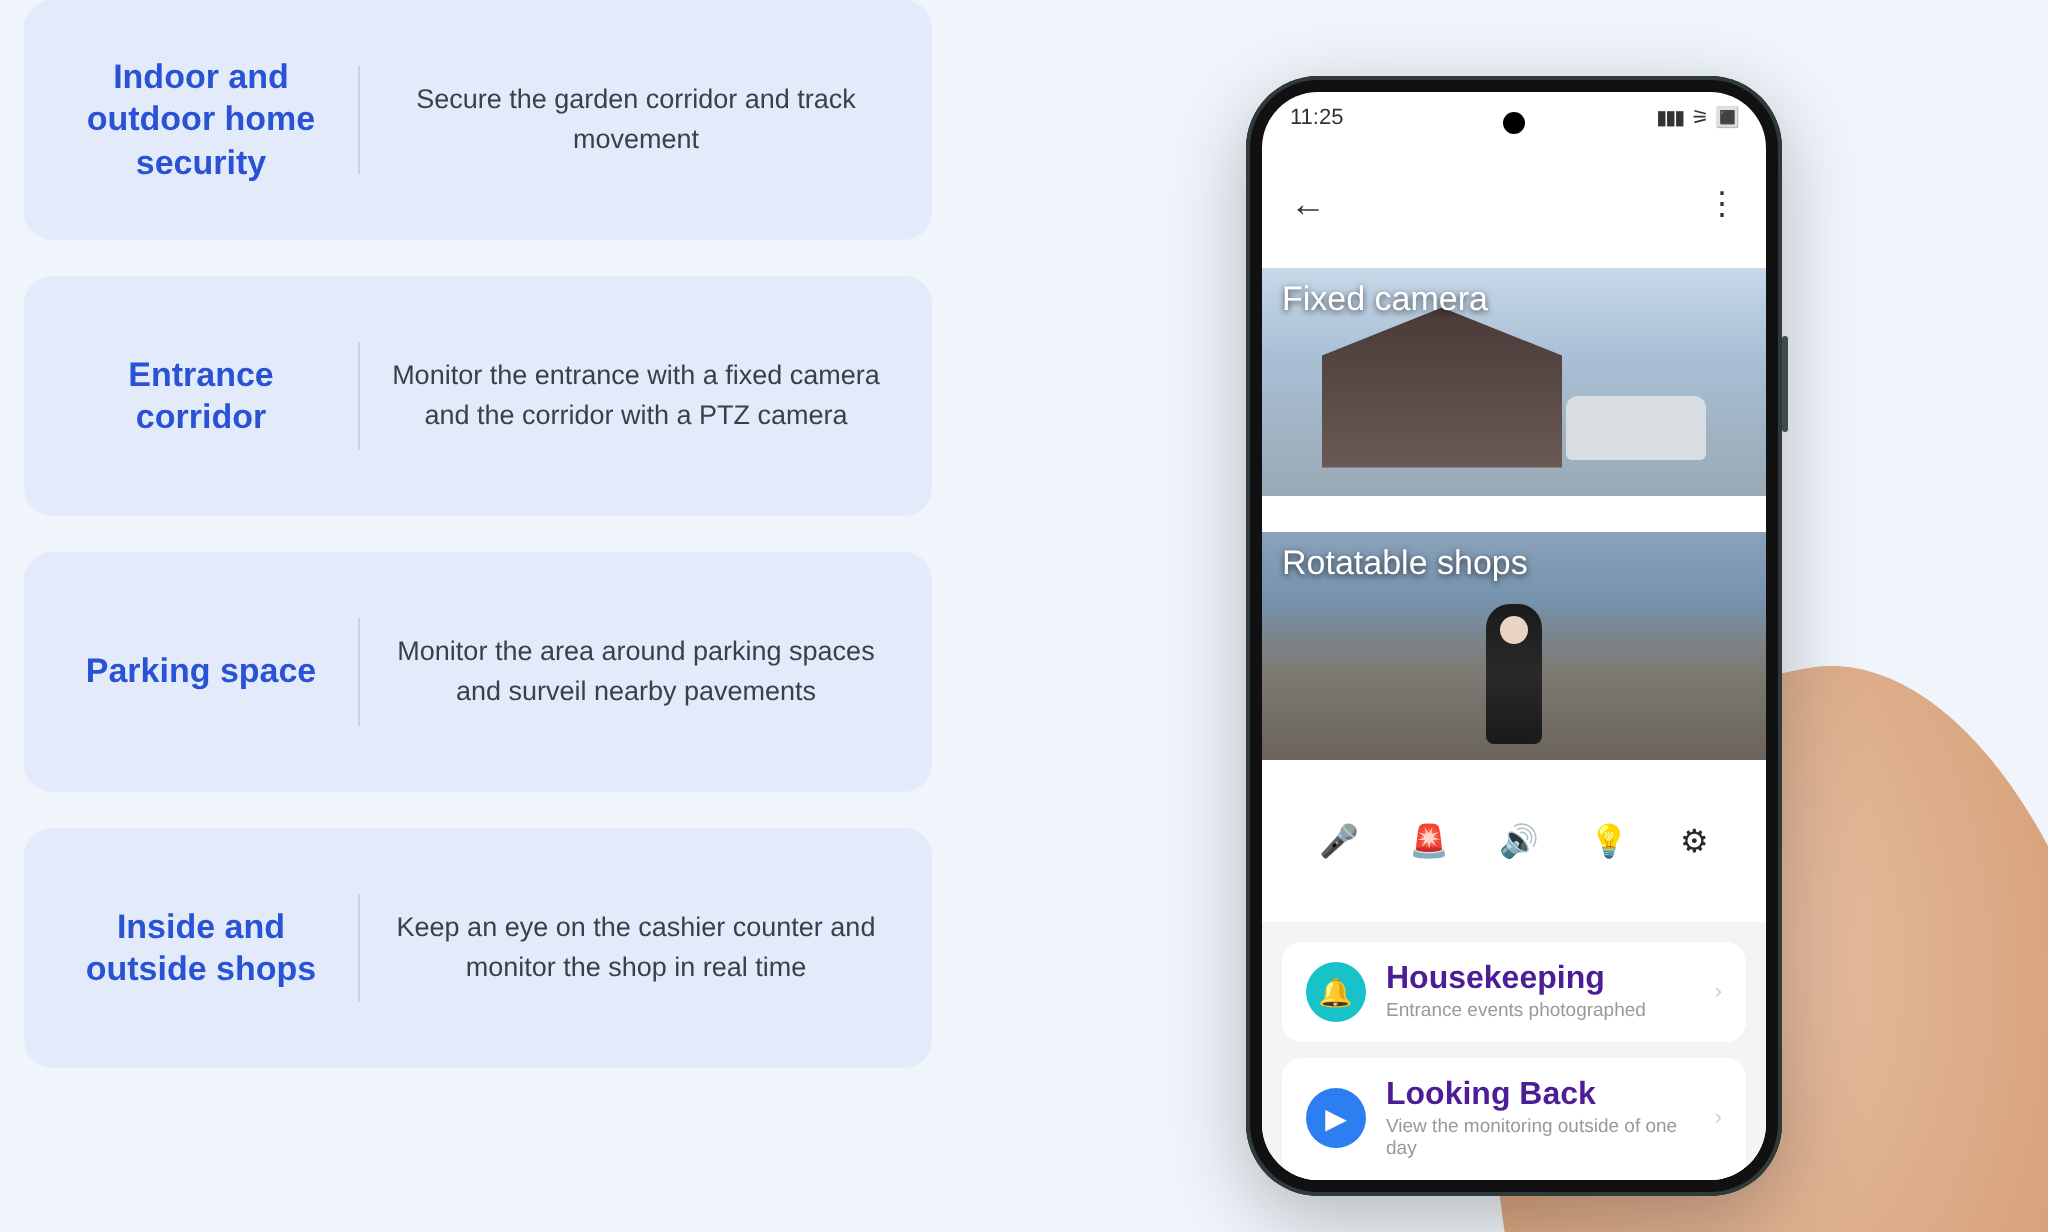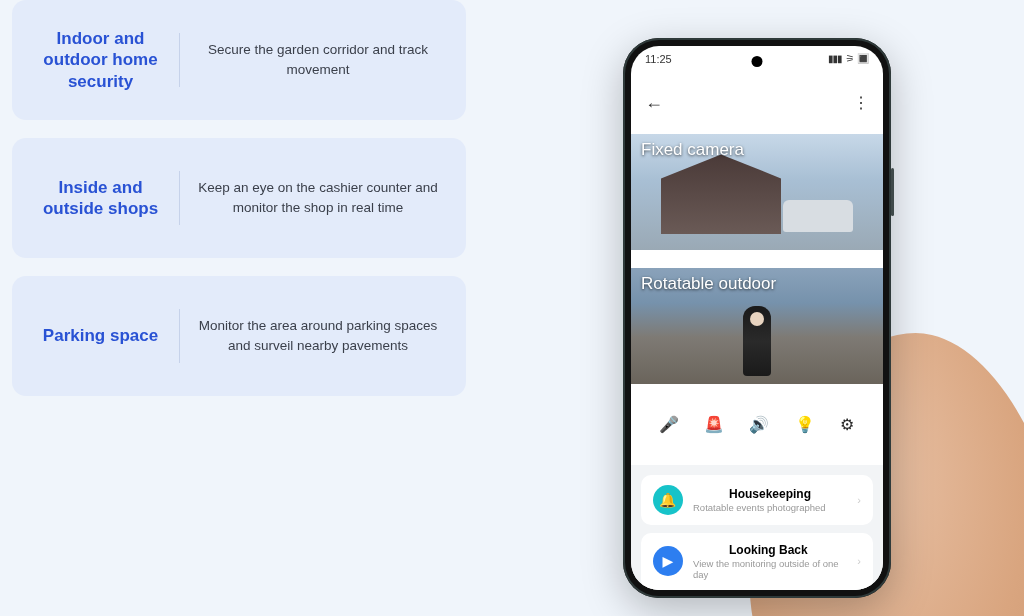--- a/index.html
+++ b/index.html
@@ -222,42 +222,47 @@
   border-radius: 50%;
   display: flex;
   align-items: center;
   justify-content: center;
   color: #fff;
   font-size: 14px;
 }
 .icon-teal { background: #17c3c9; }
 .icon-blue { background: #2d7ef0; }
 .item-text { flex: 1; }
-.item-title { font-size: 12px; font-weight: 700; color: #000000; margin-left: 36px; }
+.item-title { font-size: 16px; font-weight: 700; color: #4c1d95; }
 .item-sub { font-size: 9.5px; color: #999; margin-top: 1px; }
 .chev { color: #ccc; font-size: 11px; }
 </style>
 </head>
 <body>
 
 <div class="left-panel">
   <div class="feature-card">
     <div class="feature-title">Indoor and outdoor home security</div>
     <div class="divider"></div>
     <div class="feature-desc">Secure the garden corridor and track movement</div>
   </div>
   <div class="feature-card">
-    <div class="feature-title">Inside and outside shops</div>
+    <div class="feature-title">Entrance corridor</div>
     <div class="divider"></div>
-    <div class="feature-desc">Keep an eye on the cashier counter and monitor the shop in real time</div>
+    <div class="feature-desc">Monitor the entrance with a fixed camera and the corridor with a PTZ camera</div>
   </div>
   <div class="feature-card">
     <div class="feature-title">Parking space</div>
     <div class="divider"></div>
     <div class="feature-desc">Monitor the area around parking spaces and surveil nearby pavements</div>
+  </div>
+  <div class="feature-card">
+    <div class="feature-title">Inside and outside shops</div>
+    <div class="divider"></div>
+    <div class="feature-desc">Keep an eye on the cashier counter and monitor the shop in real time</div>
   </div>
 </div>
 
 <div class="right-panel">
   <div class="hand"></div>
   <div class="phone">
     <div class="screen">
       <div class="camera-dot"></div>
       <div class="status-bar">
         <span>11:25</span>
@@ -268,35 +273,35 @@
         </span>
       </div>
       <div class="app-bar">
         <span class="back-arrow">←</span>
         <span class="more-dots">⋮</span>
       </div>
       <div class="camera-feed feed1">
         <span class="feed-label">Fixed camera</span>
       </div>
       <div class="camera-feed feed2">
-        <span class="feed-label">Rotatable outdoor</span>
+        <span class="feed-label">Rotatable shops</span>
       </div>
       <div class="control-row">
         <span class="ctrl-icon">🎤</span>
         <span class="ctrl-icon">🚨</span>
         <span class="ctrl-icon">🔊</span>
         <span class="ctrl-icon">💡</span>
         <span class="ctrl-icon">⚙</span>
       </div>
       <div class="list-section">
         <div class="list-item">
           <div class="item-icon icon-teal">🔔</div>
           <div class="item-text">
             <div class="item-title">Housekeeping</div>
-            <div class="item-sub">Rotatable events photographed</div>
+            <div class="item-sub">Entrance events photographed</div>
           </div>
           <span class="chev">›</span>
         </div>
         <div class="list-item">
           <div class="item-icon icon-blue">▶</div>
           <div class="item-text">
             <div class="item-title">Looking Back</div>
             <div class="item-sub">View the monitoring outside of one day</div>
           </div>
           <span class="chev">›</span>

